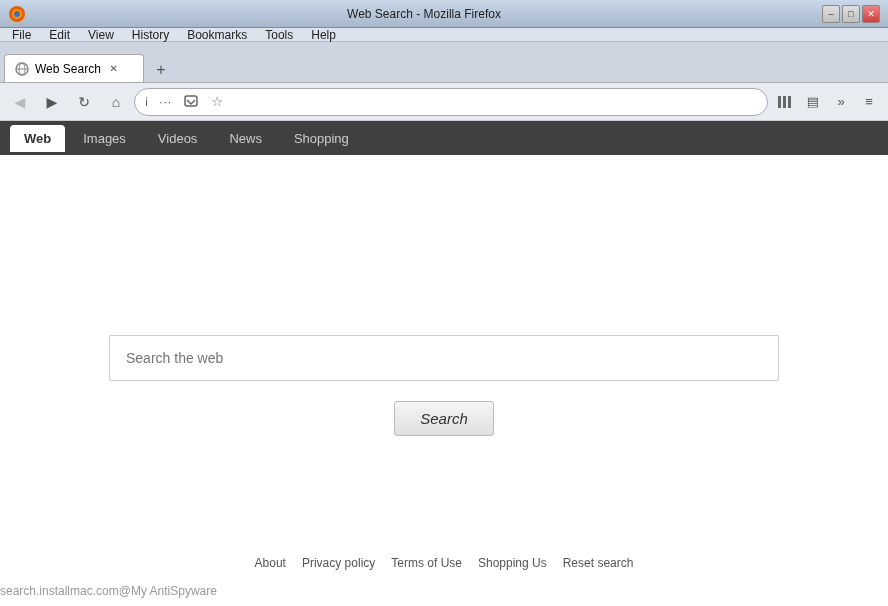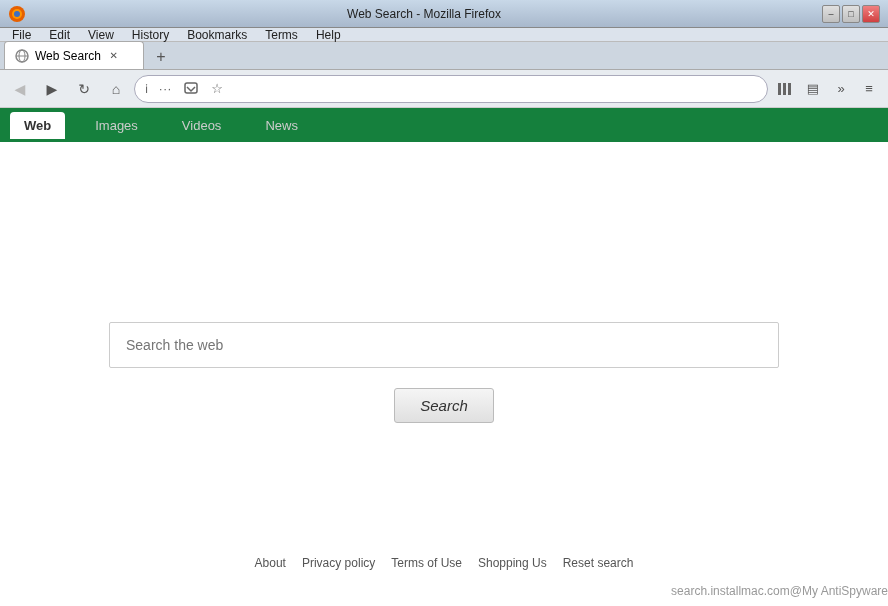--- a/index.html
+++ b/index.html
@@ -42,21 +42,21 @@
       padding: 3px 8px;
       font-size: 12px;
       color: #222;
       cursor: pointer;
       border-radius: 3px;
     }
 
     
     .tab-bar {
       background: #cdd6e0;
-      height: 28px;
+      height: 41px;
       display: flex;
       align-items: flex-end;
       padding: 0 4px;
       border-bottom: 1px solid #aaa;
     }
     .tab {
       background: #fff;
       border: 1px solid #aaa;
       border-bottom: none;
       border-radius: 4px 4px 0 0;
@@ -128,26 +128,26 @@
     .nav-right { display: flex; gap: 2px; align-items: center; }
     .nav-right-btn {
       width: 26px; height: 26px;
       background: none; border: none;
       display: flex; align-items: center; justify-content: center;
       font-size: 13px; cursor: pointer; color: #555; border-radius: 4px;
     }
 
     
     .search-tabs {
-      background: #15803d;
+      background: #404040;
       height: 34px;
       display: flex;
       align-items: center;
       padding: 0 10px;
-      gap: 16px;
+      gap: 4px;
     }
     .search-tab {
       padding: 6px 14px;
       color: #ccc;
       font-size: 13px;
       cursor: pointer;
       border-radius: 4px 4px 0 0;
     }
     .search-tab.active {
       background: #fff;
@@ -219,21 +219,21 @@
       cursor: pointer;
       text-decoration: none;
       margin-top: 36px;
     }
 
     
     .watermark {
       position: absolute;
       bottom: 8px;
       left: 0; right: 0;
-      text-align: right;
+      text-align: left;
       font-size: 12px;
       color: #999;
     }
 
     .page-wrapper {
       position: relative;
       width: 888px;
       height: 606px;
       overflow: hidden;
     }
@@ -259,21 +259,21 @@
       <div class="title-bar-btn close">✕</div>
     </div>
   </div>
 
   <div class="menu-bar">
     <span class="menu-item">File</span>
     <span class="menu-item">Edit</span>
     <span class="menu-item">View</span>
     <span class="menu-item">History</span>
     <span class="menu-item">Bookmarks</span>
-    <span class="menu-item">Terms</span>
+    <span class="menu-item">Tools</span>
     <span class="menu-item">Help</span>
   </div>
 
   <div class="tab-bar">
     <div class="tab">
       <svg width="14" height="14" viewBox="0 0 14 14">
         <circle cx="7" cy="7" r="6" fill="none" stroke="#888" stroke-width="1.5"></circle>
         <ellipse cx="7" cy="7" rx="3" ry="6" fill="none" stroke="#888" stroke-width="1"></ellipse>
         <line x1="1" y1="7" x2="13" y2="7" stroke="#888" stroke-width="1"></line>
       </svg>
@@ -313,20 +313,21 @@
       <button class="nav-right-btn">»</button>
       <button class="nav-right-btn">≡</button>
     </div>
   </div>
 
   <div class="search-tabs">
     <div class="search-tab active">Web</div>
     <div class="search-tab">Images</div>
     <div class="search-tab">Videos</div>
     <div class="search-tab">News</div>
+    <div class="search-tab">Shopping</div>
   </div>
 
   <div class="main-content">
     <div class="search-box-container">
       <div class="search-input-wrapper">
         <input class="search-input" type="text" placeholder="Search the web" style="">
       </div>
       <button class="search-button">Search</button>
     </div>
   </div>

